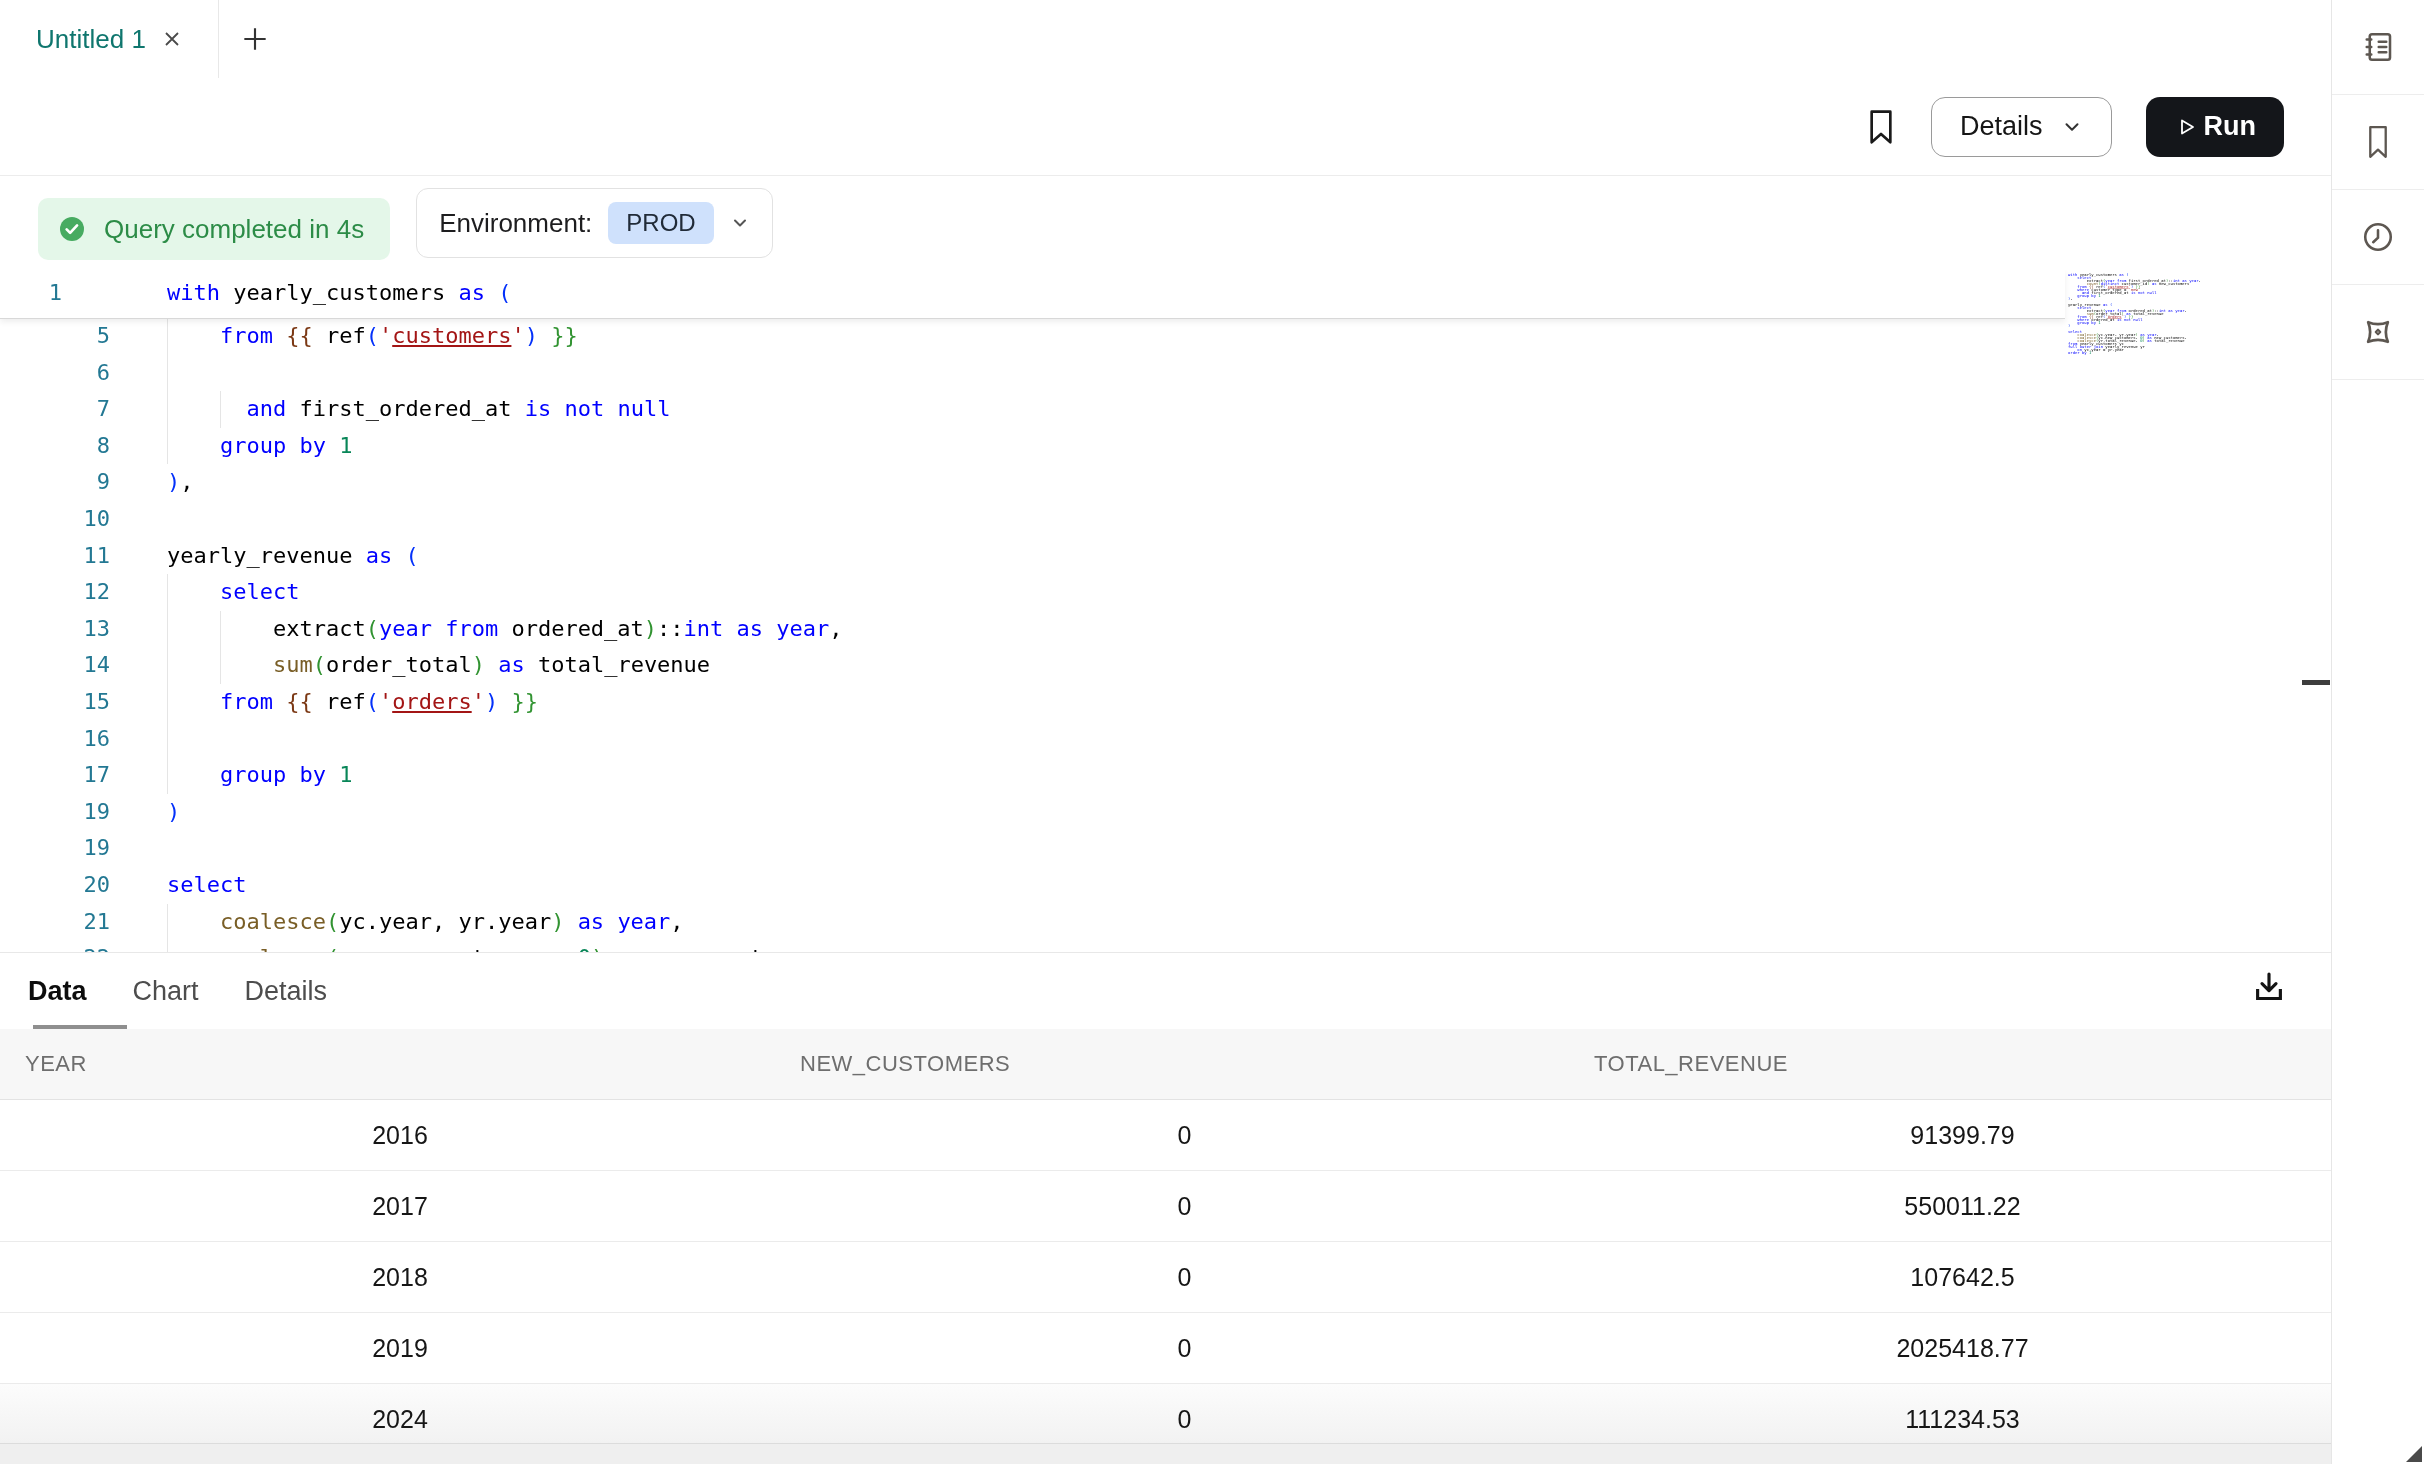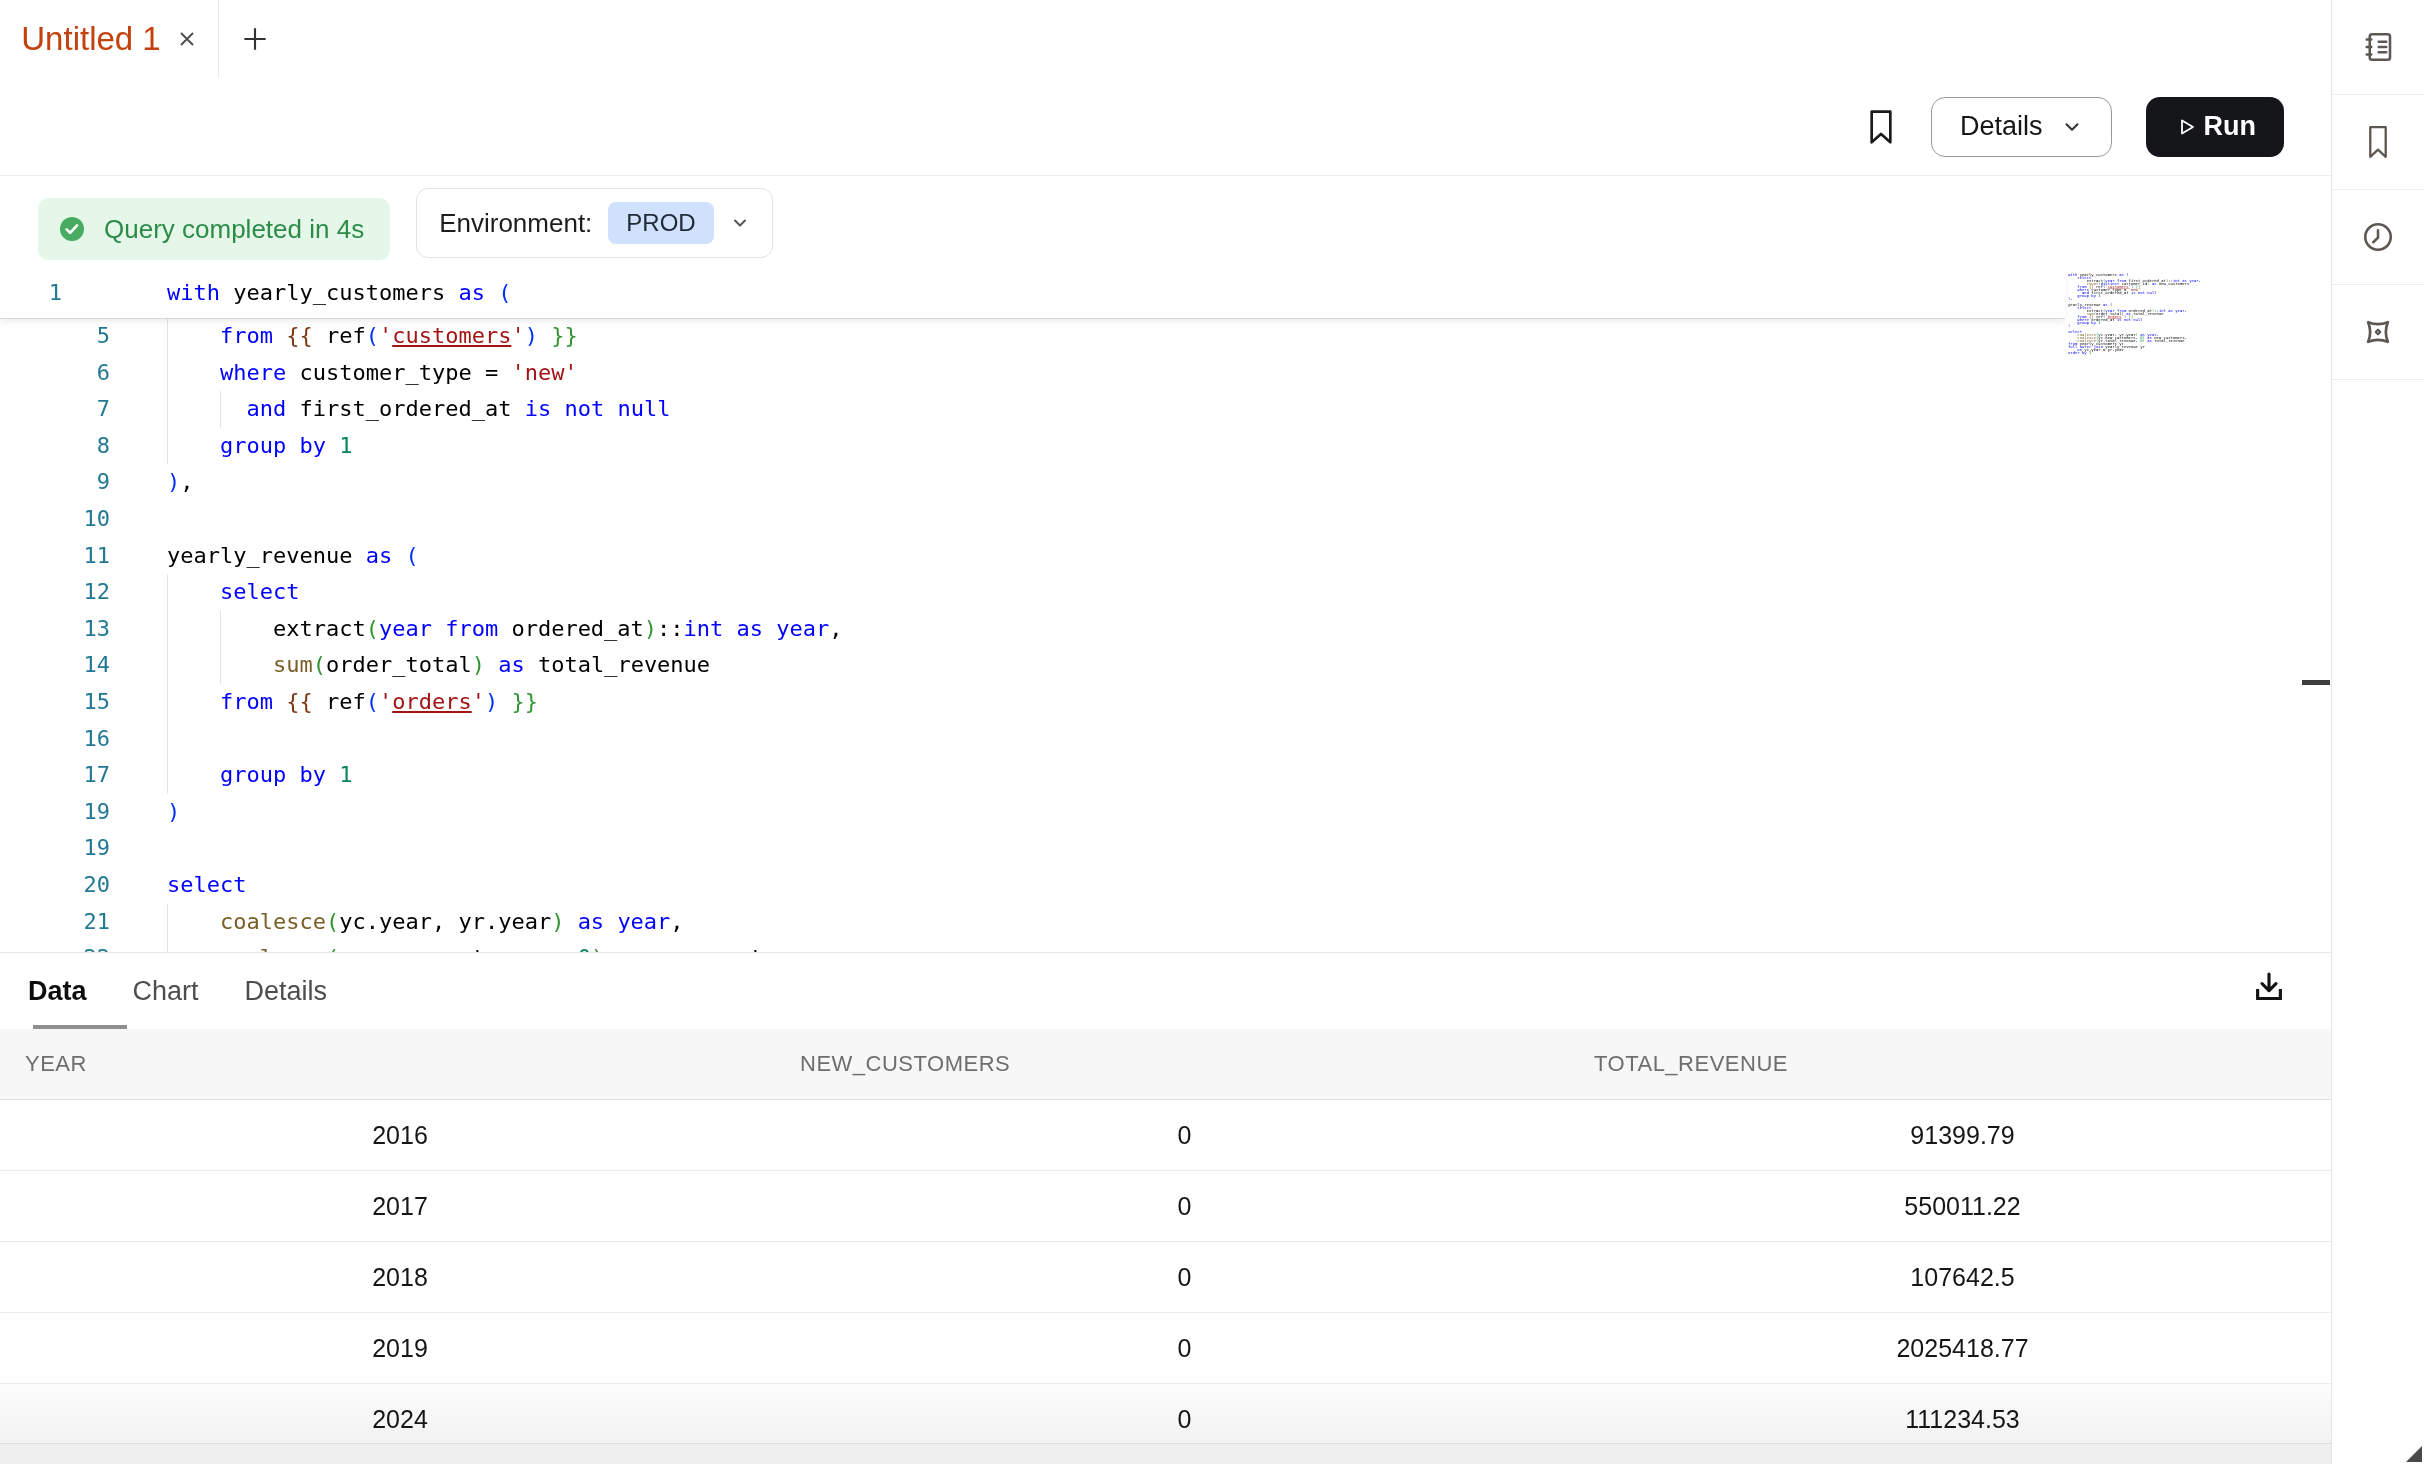--- a/index.html
+++ b/index.html
@@ -3,21 +3,21 @@
 <meta charset="utf-8">
 <style>
   html,body{margin:0;padding:0;background:#fff;}
   .app{position:relative;width:2424px;height:1464px;background:#fff;overflow:hidden;
        font-family:"Liberation Sans",sans-serif;color:#111;}
   
   .main{position:absolute;left:0;top:0;width:2331px;height:1464px;background:#fff;}
   
   .tabbar{position:absolute;left:0;top:0;width:100%;height:78px;border-bottom:1px solid #e8e8e8;display:flex;align-items:stretch;background:#fff;}
   .tab{width:218px;display:flex;align-items:center;justify-content:center;gap:16px;border-right:1px solid #e8e8e8;cursor:pointer;}
-  .tab-title{font-size:33px;color:#c2410c;}
+  .tab-title{font-size:26px;color:#0f766e;}
   .icon-btn{display:flex;align-items:center;justify-content:center;background:none;border:none;padding:0;cursor:pointer;}
   .newtab{margin-left:20px;display:flex;align-items:center;}
   
   .toolbar{position:absolute;left:0;top:78px;width:100%;height:98px;border-bottom:1px solid #ececec;display:flex;align-items:center;justify-content:flex-end;gap:34px;padding-right:47px;box-sizing:border-box;background:#fff;}
   .btn-develop{display:flex;align-items:center;gap:18px;height:60px;padding:0 28px;border:1.5px solid #9a9a9a;border-radius:14px;background:#fff;font-size:27px;color:#161616;cursor:pointer;font-family:inherit;}
   .btn-run{display:flex;align-items:center;gap:6px;height:60px;padding:0 28px;border:none;border-radius:14px;background:#14161a;color:#fff;font-size:27px;font-weight:600;cursor:pointer;font-family:inherit;}
   
   .statusrow{position:absolute;left:0;top:176px;width:100%;height:94px;display:flex;align-items:center;padding-left:38px;box-sizing:border-box;background:#fff;}
   .status-pill{display:flex;align-items:center;gap:16px;height:62px;padding:0 26px 0 18px;border-radius:10px;background:#e4f7e9;margin-top:12px;}
   .status-pill span{font-size:26px;font-weight:500;color:#2c8c47;}
@@ -127,21 +127,21 @@
           <svg width="20" height="20" viewBox="0 0 24 24" fill="none" stroke="#555" stroke-width="2.4" stroke-linecap="round" stroke-linejoin="round">
               <path d="M6 9l6 6 6-6"></path>
             </svg>
         </span>
       </div>
     </div>
 
     <div class="editor">
       <div class="ed-lines" id="editor-lines">
           <div class="code-line"><div class="guide" style="left:167px"></div><span class="gut">5</span><span class="code-text"><span class="tk-pl">    </span><span class="tk-kw">from</span><span class="tk-pl"> </span><span class="tk-jo">{{</span><span class="tk-pl"> ref</span><span class="tk-b1">(</span><span class="tk-st">'</span><span class="tk-stu">customers</span><span class="tk-st">'</span><span class="tk-b1">)</span><span class="tk-pl"> </span><span class="tk-jc">}}</span></span></div>
-          <div class="code-line"><div class="guide" style="left:167px"></div><span class="gut">6</span><span class="code-text"><span class="tk-pl">    </span><span class="tk-kw">where</span><span class="tk-pl"> customer_type = </span><span class="tk-st">'new'</span></span></div>
+          <div class="code-line"><div class="guide" style="left:167px"></div><span class="gut">6</span></div>
           <div class="code-line"><div class="guide" style="left:167px"></div><div class="guide" style="left:219.96px"></div><span class="gut">7</span><span class="code-text"><span class="tk-pl">      </span><span class="tk-kw">and</span><span class="tk-pl"> first_ordered_at </span><span class="tk-kw">is</span><span class="tk-pl"> </span><span class="tk-kw">not</span><span class="tk-pl"> </span><span class="tk-kw">null</span></span></div>
           <div class="code-line"><div class="guide" style="left:167px"></div><span class="gut">8</span><span class="code-text"><span class="tk-pl">    </span><span class="tk-kw">group</span><span class="tk-pl"> </span><span class="tk-kw">by</span><span class="tk-pl"> </span><span class="tk-nu">1</span></span></div>
           <div class="code-line"><span class="gut">9</span><span class="code-text"><span class="tk-b1">)</span><span class="tk-pl">,</span></span></div>
           <div class="code-line"><span class="gut">10</span><span class="code-text"></span></div>
           <div class="code-line"><span class="gut">11</span><span class="code-text"><span class="tk-pl">yearly_revenue </span><span class="tk-kw">as</span><span class="tk-pl"> </span><span class="tk-b1">(</span></span></div>
           <div class="code-line"><div class="guide" style="left:167px"></div><span class="gut">12</span><span class="code-text"><span class="tk-pl">    </span><span class="tk-kw">select</span></span></div>
           <div class="code-line"><div class="guide" style="left:167px"></div><div class="guide" style="left:219.96px"></div><span class="gut">13</span><span class="code-text"><span class="tk-pl">        extract</span><span class="tk-b2">(</span><span class="tk-kw">year</span><span class="tk-pl"> </span><span class="tk-kw">from</span><span class="tk-pl"> ordered_at</span><span class="tk-b2">)</span><span class="tk-pl">::</span><span class="tk-kw">int</span><span class="tk-pl"> </span><span class="tk-kw">as</span><span class="tk-pl"> </span><span class="tk-kw">year</span><span class="tk-pl">,</span></span></div>
           <div class="code-line"><div class="guide" style="left:167px"></div><div class="guide" style="left:219.96px"></div><span class="gut">14</span><span class="code-text"><span class="tk-pl">        </span><span class="tk-fn">sum</span><span class="tk-b2">(</span><span class="tk-pl">order_total</span><span class="tk-b2">)</span><span class="tk-pl"> </span><span class="tk-kw">as</span><span class="tk-pl"> total_revenue</span></span></div>
           <div class="code-line"><div class="guide" style="left:167px"></div><span class="gut">15</span><span class="code-text"><span class="tk-pl">    </span><span class="tk-kw">from</span><span class="tk-pl"> </span><span class="tk-jo">{{</span><span class="tk-pl"> ref</span><span class="tk-b1">(</span><span class="tk-st">'</span><span class="tk-stu">orders</span><span class="tk-st">'</span><span class="tk-b1">)</span><span class="tk-pl"> </span><span class="tk-jc">}}</span></span></div>
           <div class="code-line"><div class="guide" style="left:167px"></div><span class="gut">16</span></div>

